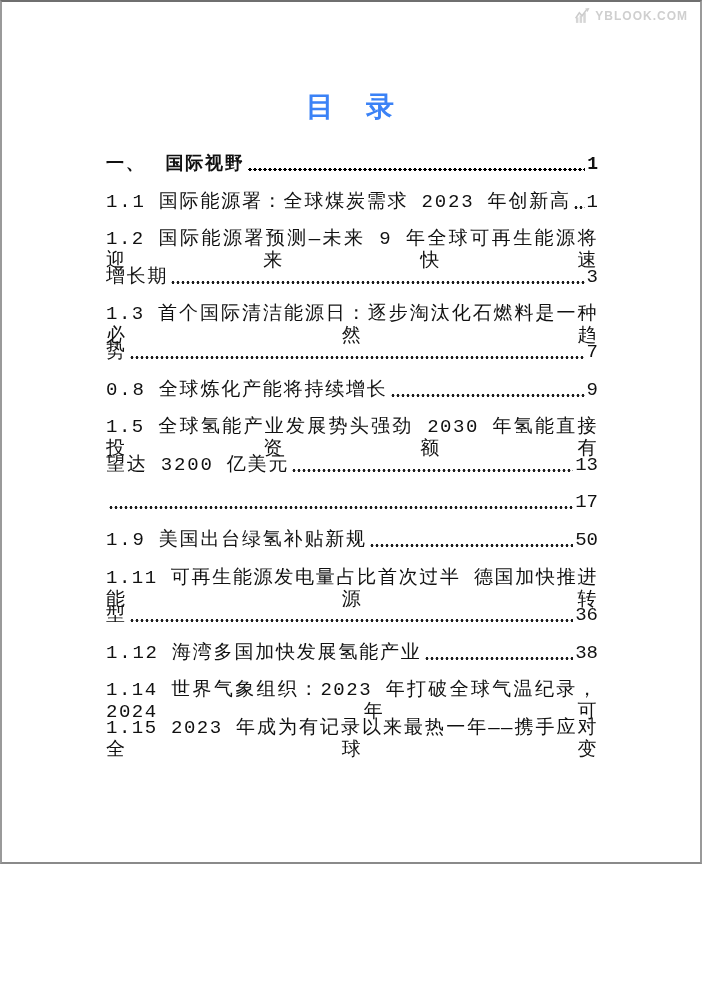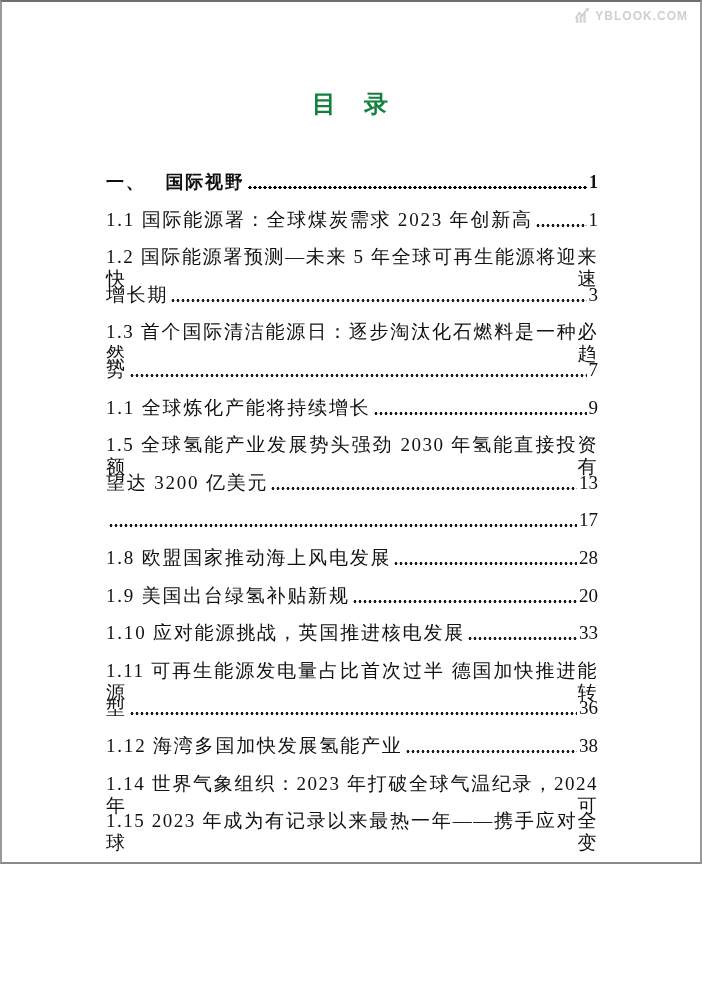--- a/index.html
+++ b/index.html
@@ -23,27 +23,27 @@
     color:#cfcfcf;
   }
   .top-watermark .wm-text{
     font-family:"Liberation Sans","DejaVu Sans",sans-serif;
     font-size:12px;font-weight:bold;letter-spacing:1px;
   }
   
   .doc-title{
     position:absolute;top:86px;left:0;right:0;
     text-align:center;
-    font-size:24px;font-weight:bold;
+    font-size:28px;font-weight:bold;
     letter-spacing:2px;
-    color:#15803d;
+    color:#3b82f6;
   }
   
   .toc{
-    position:absolute;top:167px;left:104px;width:492px;
+    position:absolute;top:149px;left:104px;width:492px;font-family:Liberation Mono, monospace;
   }
   .toc-line{
     height:37.6px;
     box-sizing:border-box;
     display:flex;
     align-items:flex-start;
     padding-top:2px;
     font-size:19px;
     line-height:22px;
     letter-spacing:1.8px;
@@ -115,72 +115,62 @@
       <span class="toc-entry-text">一、　国际视野</span>
       <span class="dots"></span>
       <span class="toc-page-number">1</span>
     </div>
       <div class="toc-line">
       <span class="toc-entry-text">1.1 国际能源署：全球煤炭需求 2023 年创新高</span>
       <span class="dots"></span>
       <span class="toc-page-number">1</span>
     </div>
       <div class="toc-line justify">
-      <span class="toc-entry-text">1.2 国际能源署预测—未来 5 年全球可再生能源将迎来快速</span>
+      <span class="toc-entry-text">1.2 国际能源署预测—未来 9 年全球可再生能源将迎来快速</span>
       
       
     </div>
       <div class="toc-line">
       <span class="toc-entry-text">增长期</span>
       <span class="dots"></span>
       <span class="toc-page-number">3</span>
     </div>
       <div class="toc-line justify">
       <span class="toc-entry-text">1.3 首个国际清洁能源日：逐步淘汰化石燃料是一种必然趋</span>
       
       
     </div>
       <div class="toc-line">
       <span class="toc-entry-text">势</span>
       <span class="dots"></span>
       <span class="toc-page-number">7</span>
     </div>
       <div class="toc-line">
-      <span class="toc-entry-text">1.1 全球炼化产能将持续增长</span>
+      <span class="toc-entry-text">0.8 全球炼化产能将持续增长</span>
       <span class="dots"></span>
       <span class="toc-page-number">9</span>
     </div>
       <div class="toc-line justify">
       <span class="toc-entry-text">1.5 全球氢能产业发展势头强劲 2030 年氢能直接投资额有</span>
       
       
     </div>
       <div class="toc-line">
       <span class="toc-entry-text">望达 3200 亿美元</span>
       <span class="dots"></span>
       <span class="toc-page-number">13</span>
     </div>
       <div class="toc-line">
       <span class="dots"></span>
       <span class="toc-page-number">17</span>
     </div>
       <div class="toc-line">
-      <span class="toc-entry-text">1.8 欧盟国家推动海上风电发展</span>
-      <span class="dots"></span>
-      <span class="toc-page-number">28</span>
-    </div>
-      <div class="toc-line">
       <span class="toc-entry-text">1.9 美国出台绿氢补贴新规</span>
       <span class="dots"></span>
-      <span class="toc-page-number">20</span>
-    </div>
-      <div class="toc-line">
-      <span class="toc-entry-text">1.10 应对能源挑战，英国推进核电发展</span>
-      <span class="dots"></span>
-      <span class="toc-page-number">33</span>
+      <span class="toc-page-number">50</span>
     </div>
       <div class="toc-line justify">
       <span class="toc-entry-text">1.11 可再生能源发电量占比首次过半 德国加快推进能源转</span>
       
       
     </div>
       <div class="toc-line">
       <span class="toc-entry-text">型</span>
       <span class="dots"></span>
       <span class="toc-page-number">36</span>

